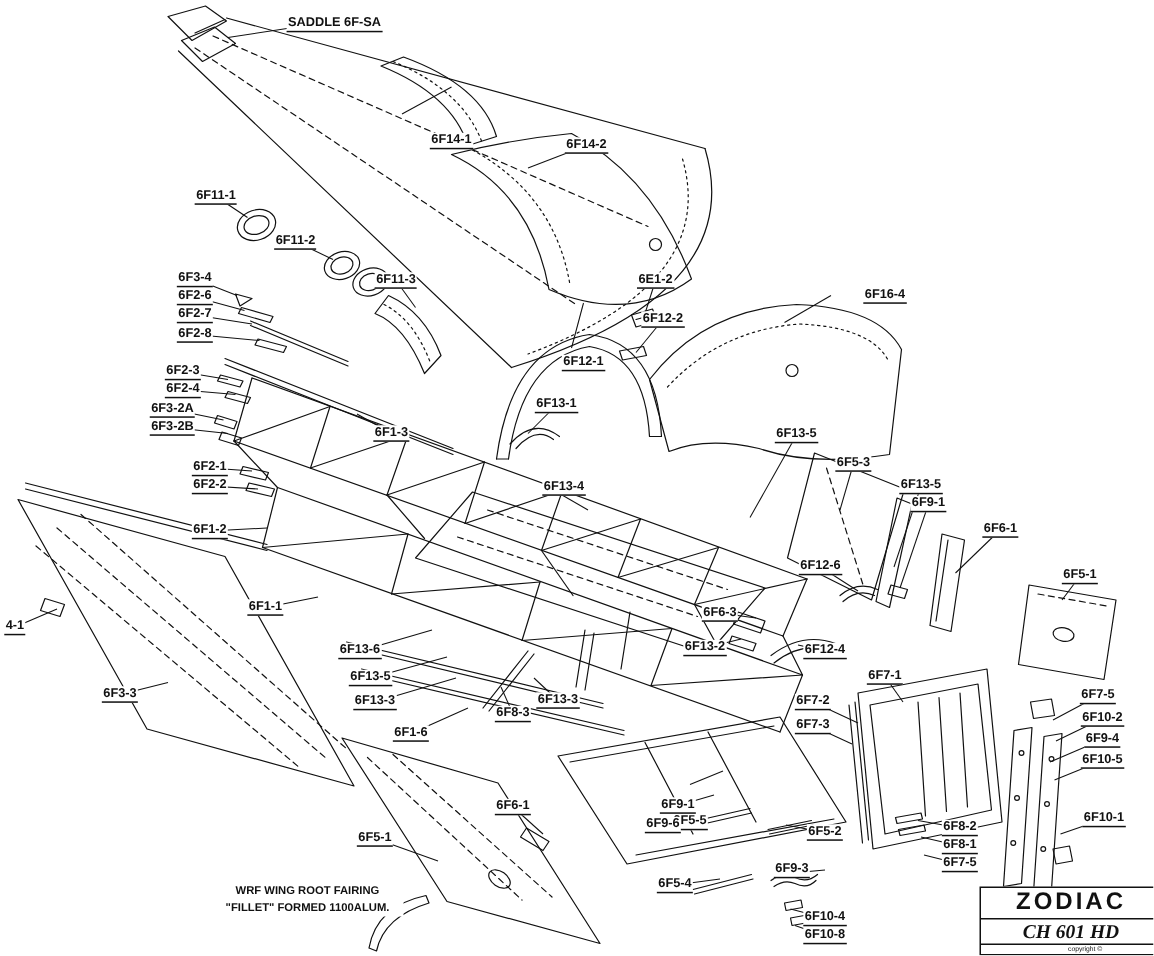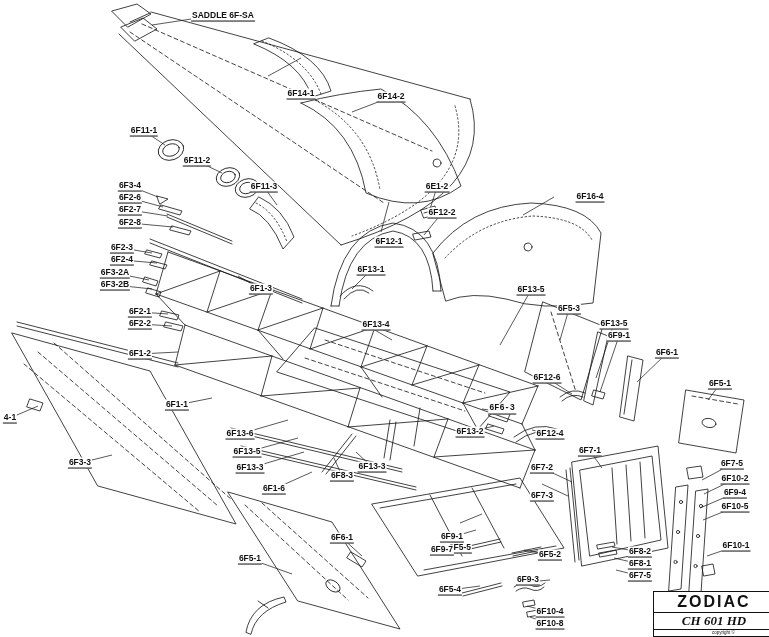--- a/index.html
+++ b/index.html
@@ -304,54 +304,58 @@
       <div class="part-label" style="left: 140px; top: 324px;">6F2-2</div>
       <div class="part-label" style="left: 569px; top: 309px;">6F5-3</div>
       <div class="part-label" style="left: 614px; top: 324px;">6F13-5</div>
       <div class="part-label" style="left: 619px; top: 336px;">6F9-1</div>
       <div class="part-label" style="left: 356px; top: 325px; margin-left: 20px;">6F13-4</div>
       <div class="part-label" style="left: 667px; top: 353px;">6F6-1</div>
       <div class="part-label" style="left: 140px; top: 354px;">6F1-2</div>
       <div class="part-label" style="left: 547px; top: 378px;">6F12-6</div>
       <div class="part-label" style="left: 720px; top: 384px;">6F5-1</div>
       <div class="part-label" style="left: 177px; top: 405px;">6F1-1</div>
-      <div class="part-label" style="left: 502px; top: 409px; font-family: Liberation Mono, monospace;">6F6-3</div>
+      <div class="part-label" style="left: 480px; top: 409px;">6F6-3</div>
       <div class="part-label" style="left: 470px; top: 432px;">6F13-2</div>
       <div class="part-label" style="left: 550px; top: 434px;">6F12-4</div>
       <div class="part-label" style="left: 240px; top: 434px;">6F13-6</div>
       <div class="part-label" style="left: 247px; top: 452px;">6F13-5</div>
       <div class="part-label" style="left: 250px; top: 468px;">6F13-3</div>
       <div class="part-label" style="left: 372px; top: 467px;">6F13-3</div>
       <div class="part-label" style="left: 342px; top: 476px;">6F8-3</div>
       <div class="part-label" style="left: 274px; top: 489px;">6F1-6</div>
       <div class="part-label" style="left: 590px; top: 451px;">6F7-1</div>
       <div class="part-label" style="left: 542px; top: 468px;">6F7-2</div>
-      <div class="part-label" style="left: 542px; top: 496px; text-align: center;">6F7-3</div>
+      <div class="part-label" style="left: 542px; top: 484px; text-align: center;">6F7-3</div>
       <div class="part-label" style="left: 732px; top: 464px;">6F7-5</div>
       <div class="part-label" style="left: 735px; top: 479px;">6F10-2</div>
       <div class="part-label" style="left: 735px; top: 493px;">6F9-4</div>
       <div class="part-label" style="left: 735px; top: 507px;">6F10-5</div>
       <div class="part-label" style="left: 736px; top: 546px;">6F10-1</div>
       <div class="part-label" style="left: 10px; top: 418px;">4-1</div>
       <div class="part-label" style="left: 80px; top: 463px;">6F3-3</div>
       <div class="part-label" style="left: 460px; top: 523px; margin-top: 25px;">6F5-5</div>
       <div class="part-label" style="left: 452px; top: 537px;">6F9-1</div>
-      <div class="part-label" style="left: 442px; top: 550px;">6F9-7</div>
+      <div class="part-label" style="left: 442px; top: 550px;">6F9-6</div>
       <div class="part-label" style="left: 342px; top: 538px;">6F6-1</div>
       <div class="part-label" style="left: 250px; top: 559px;">6F5-1</div>
       <div class="part-label" style="left: 550px; top: 555px;">6F5-2</div>
       <div class="part-label" style="left: 450px; top: 590px; text-align: right;">6F5-4</div>
       <div class="part-label" style="left: 528px; top: 580px;">6F9-3</div>
       <div class="part-label" style="left: 640px; top: 552px;">6F8-2</div>
       <div class="part-label" style="left: 640px; top: 564px;">6F8-1</div>
       <div class="part-label" style="left: 640px; top: 576px;">6F7-5</div>
       <div class="part-label" style="left: 550px; top: 612px;">6F10-4</div>
       <div class="part-label" style="left: 550px; top: 624px;">6F10-8</div>
     </div>
 
+  <div class="wrf-note">
+    <div>WRF WING ROOT FAIRING</div>
+    <div>"FILLET" FORMED 1100ALUM.</div>
+  </div>
 
   <div class="title-block">
     <div class="tb-brand">ZODIAC</div>
     <div class="tb-model">CH 601 HD</div>
   </div>
   <div class="tb-copyright">copyright ©</div>
 
 </div>
 
 </body></html>

